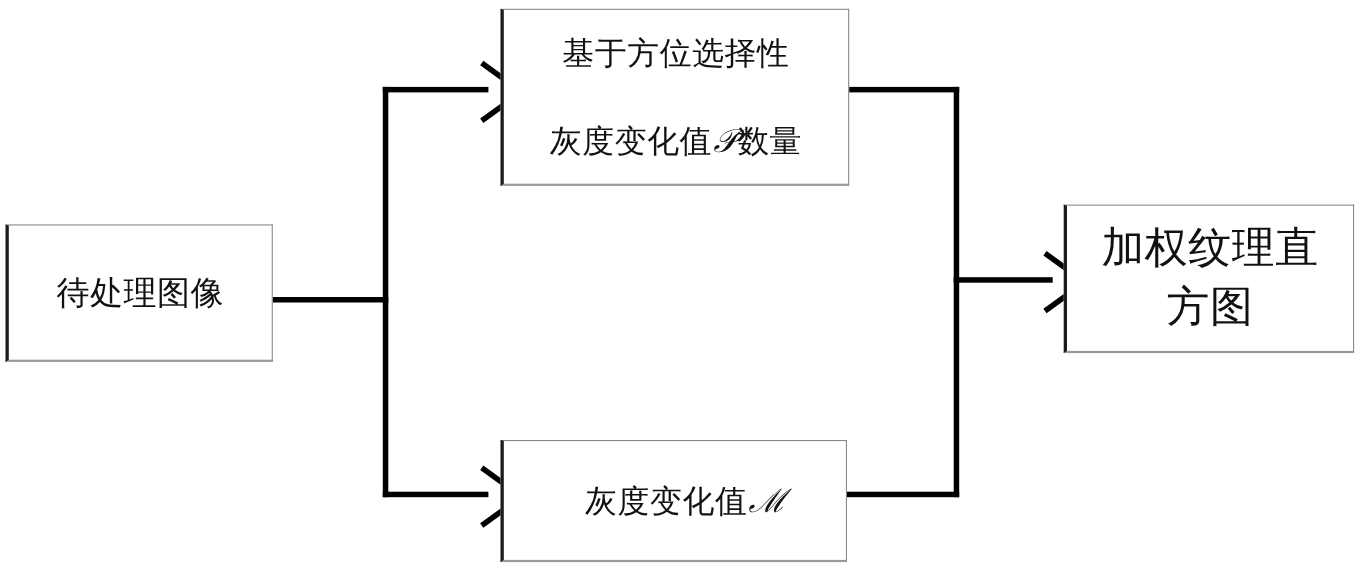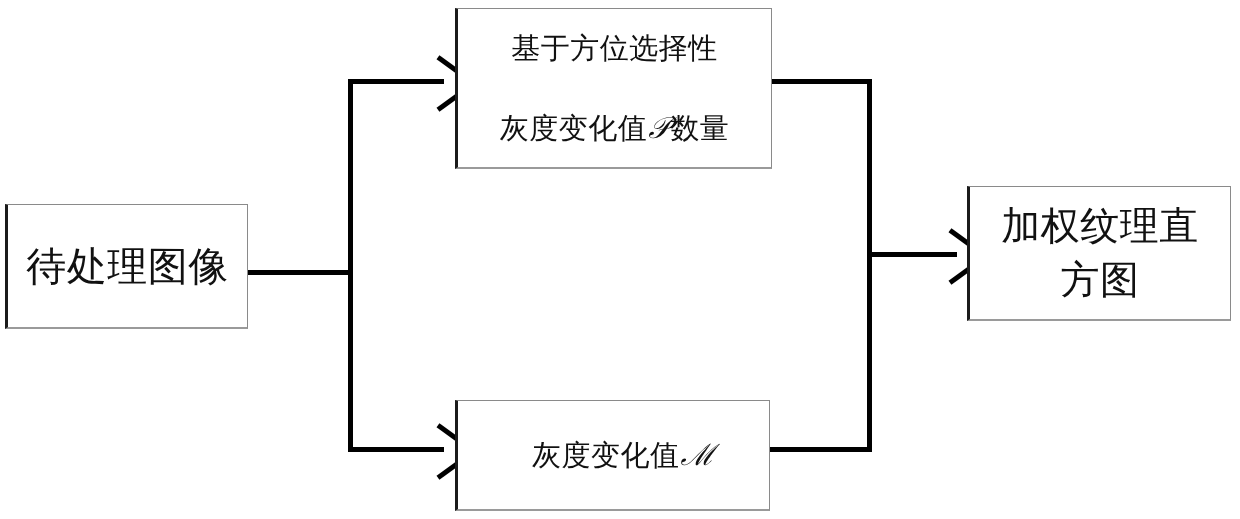--- a/index.html
+++ b/index.html
@@ -35,21 +35,21 @@
     line-height: 1.30;
     letter-spacing: 0.5px;
     white-space: pre-line;
     padding: 0 6px;
   }
 
   
   #node-input {
     left: 5px;  top: 204px;  width: 243px; height: 125px;
   }
-  #node-input .label { font-size: 40px; }
+  #node-input .label { font-size: 30px; }
 
   #node-spatial {
     left: 455px; top: 8px;   width: 317px; height: 161px;
   }
   #node-spatial .label { font-size: 29px; line-height: 1.38; }
 
   #node-gray {
     left: 455px; top: 400px; width: 315px; height: 111px;
   }
   #node-gray .label { font-size: 29px; margin-left: 20px; }

